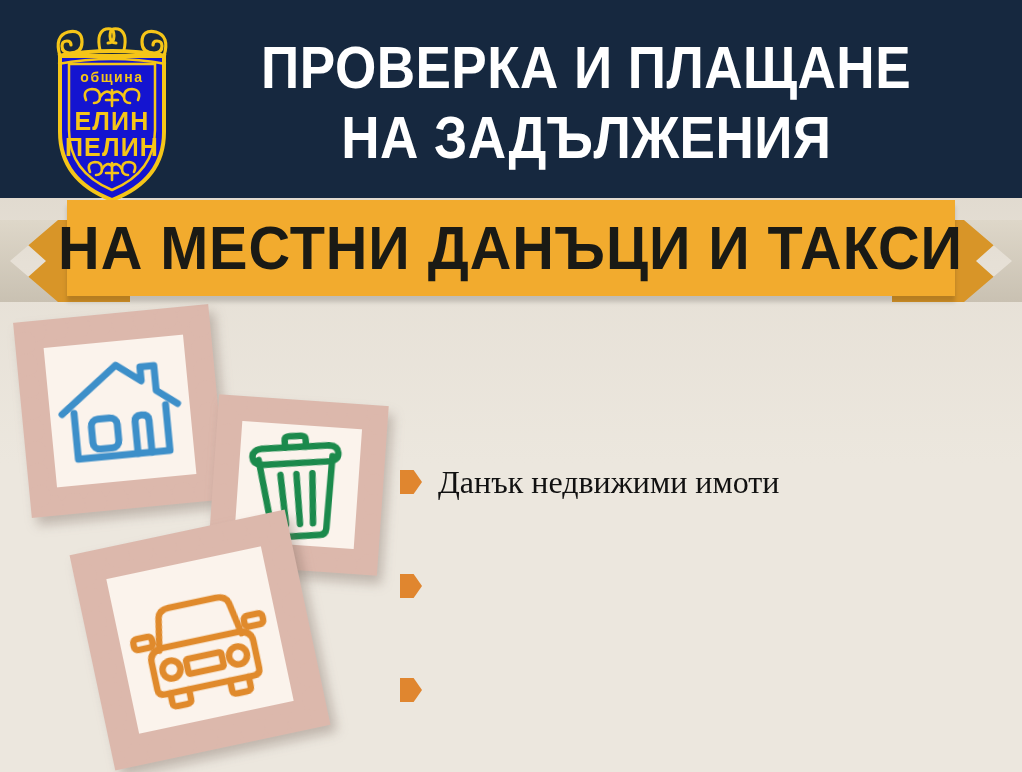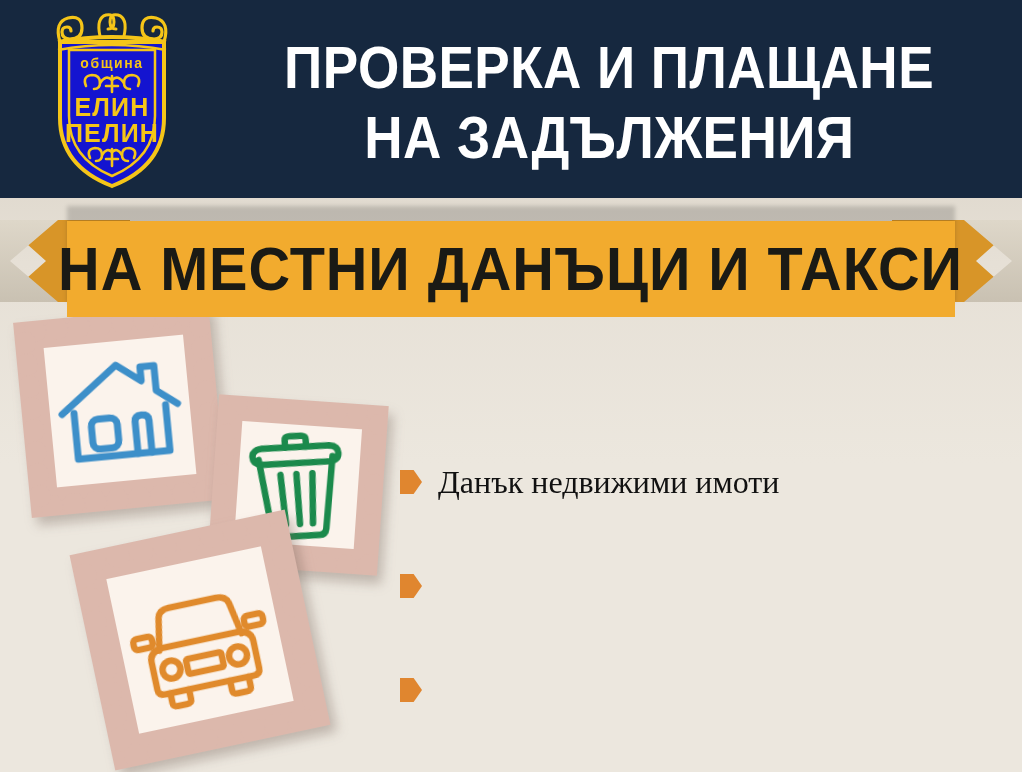--- a/index.html
+++ b/index.html
@@ -29,28 +29,28 @@
     top: 0;
     width: 1022px;
     height: 198px;
     background: #16283f;
     z-index: 5;
   }
 
   #logo-wrap {
     position: absolute;
     left: 38px;
-    top: 6px;
+    top: 20px;
     width: 148px;
     height: 186px;
   }
 
   #header-title {
     position: absolute;
-    left: 199px;
+    left: 176px;
     top: 14px;
     width: 820px;
     height: 178px;
     display: flex;
     flex-direction: column;
     align-items: center;
     justify-content: center;
     text-align: center;
   }
   #header-title .line {
@@ -111,21 +111,20 @@
   #ribbon-panel {
     position: absolute;
     left: 67px;
     top: 2px;
     width: 888px;
     height: 96px;
     background: #f2ab2e;
     display: flex;
     align-items: center;
     justify-content: center;
-    margin-top: 21px;
   }
   #ribbon-text {
     color: #1a1a15;
     font-family: "Liberation Sans Narrow", "Liberation Sans", sans-serif;
     font-weight: bold;
     font-size: 62px;
     line-height: 62px;
     letter-spacing: 1px;
     transform: scaleX(0.93);
     white-space: nowrap;

